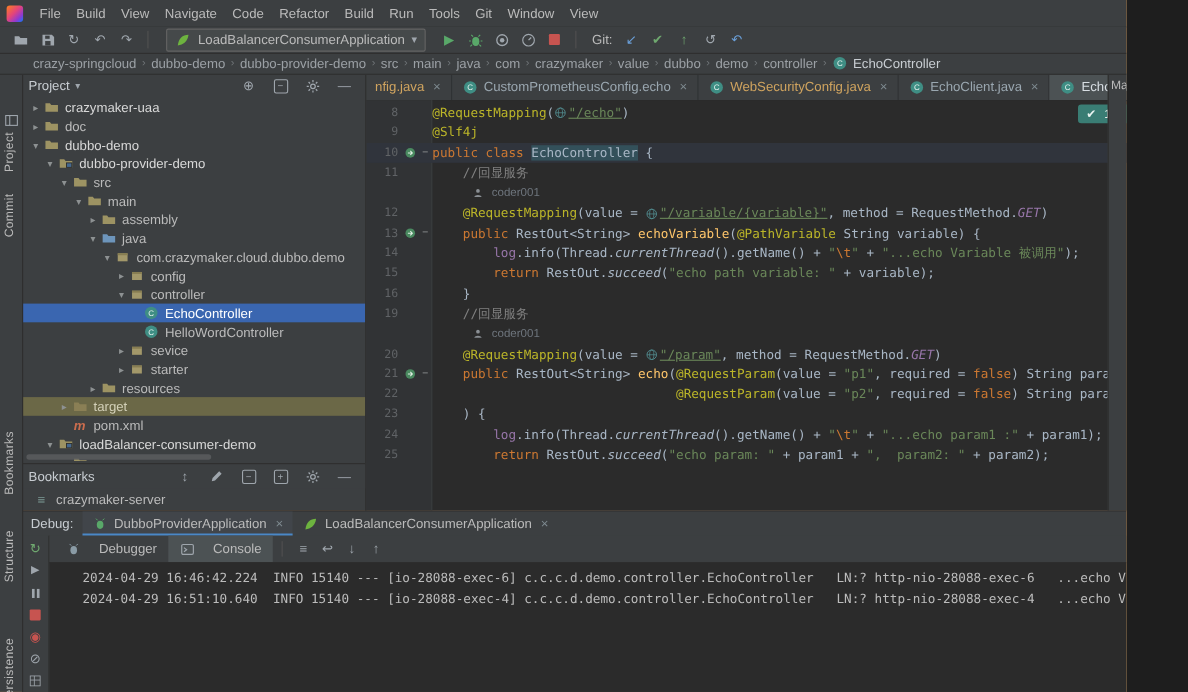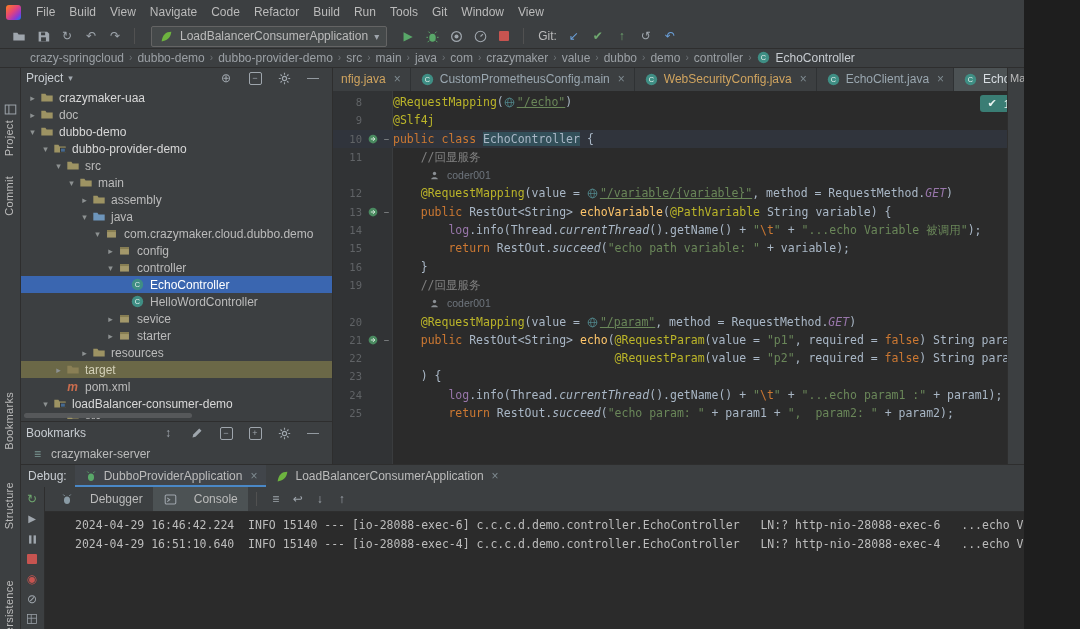--- a/index.html
+++ b/index.html
@@ -511,21 +511,21 @@
           <span class="tab-label" style="color:#d0a45f">nfig.java</span>
           <span class="tab-close">×</span>
         </div>
         <div class="tab">
           <span class="ic">
             <svg width="13" height="13" viewBox="0 0 16 16">
               <circle cx="8" cy="8" r="7" fill="#3f8e84"></circle>
               <text x="8" y="11.3" font-size="9" fill="#e8f2ef" text-anchor="middle" font-family="Liberation Sans,sans-serif">C</text>
             </svg>
           </span>
-          <span class="tab-label" style="color:#9aa7b0">CustomPrometheusConfig.main</span>
+          <span class="tab-label" style="color:#9aa7b0">CustomPrometheusConfig.echo</span>
           <span class="tab-close">×</span>
         </div>
         <div class="tab">
           <span class="ic">
             <svg width="13" height="13" viewBox="0 0 16 16">
               <circle cx="8" cy="8" r="7" fill="#3f8e84"></circle>
               <text x="8" y="11.3" font-size="9" fill="#e8f2ef" text-anchor="middle" font-family="Liberation Sans,sans-serif">C</text>
             </svg>
           </span>
           <span class="tab-label" style="color:#d0a45f">WebSecurityConfig.java</span>

